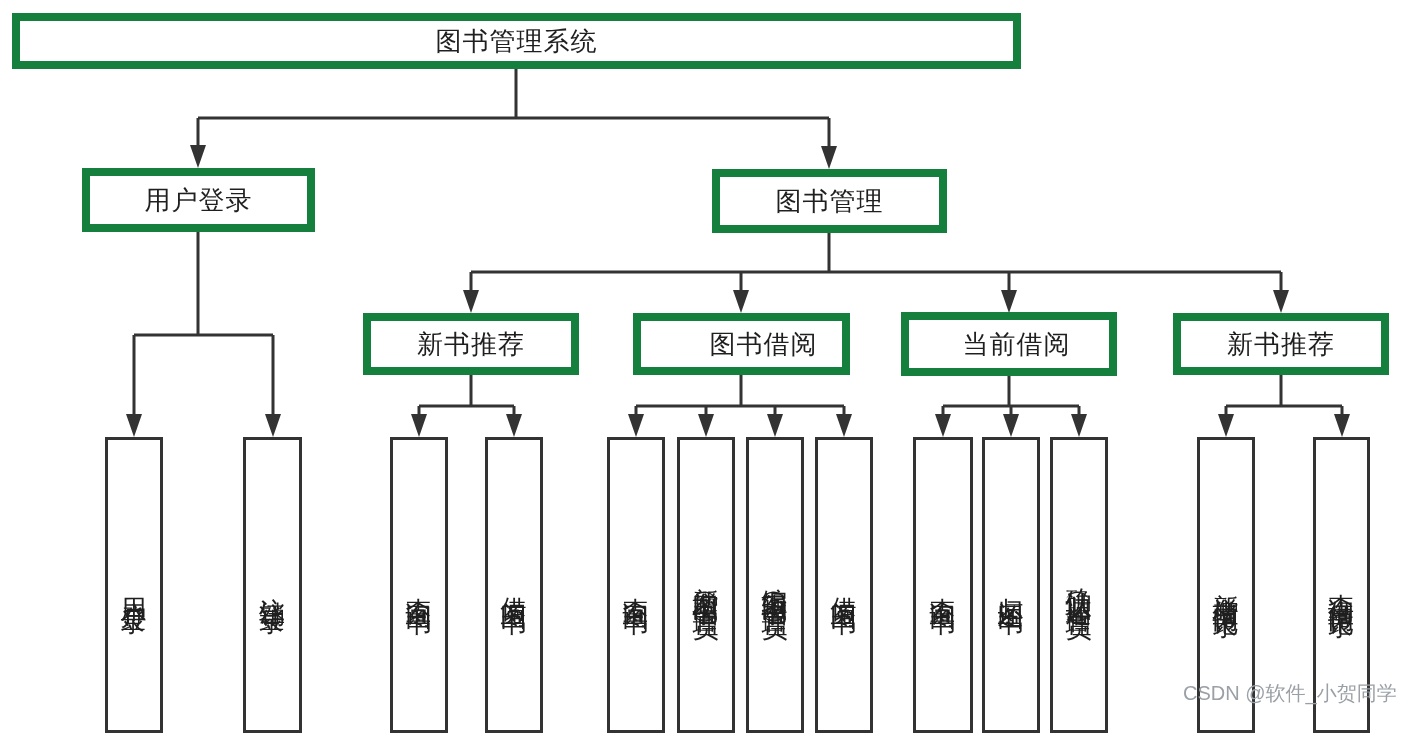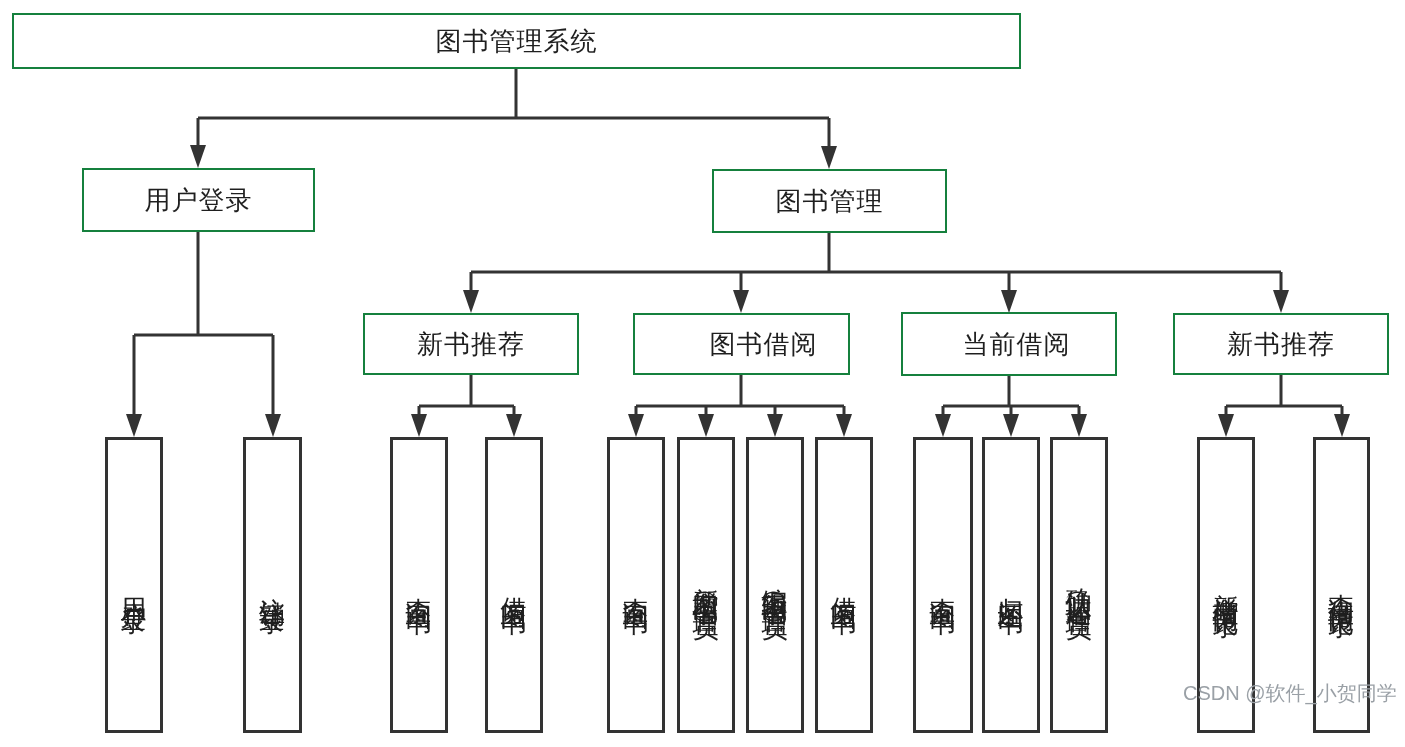--- a/index.html
+++ b/index.html
@@ -7,21 +7,21 @@
     position:relative;
     width:1405px;height:747px;
     background:#ffffff;
     font-family:"Liberation Sans","DejaVu Sans",sans-serif;
     overflow:hidden;
   }
   #connectors{position:absolute;left:0;top:0;width:1405px;height:747px;}
   .hnode{
     position:absolute;
     box-sizing:border-box;
-    border:2px solid #15803d;
+    border:8px solid #15803d;
     background:#ffffff;
     display:flex;align-items:center;justify-content:center;
     font-size:26px;color:#1f1f1f;
     letter-spacing:1px;
     z-index:2;
   }
   .vnode{
     position:absolute;
     box-sizing:border-box;
     border:3px solid #333333;

